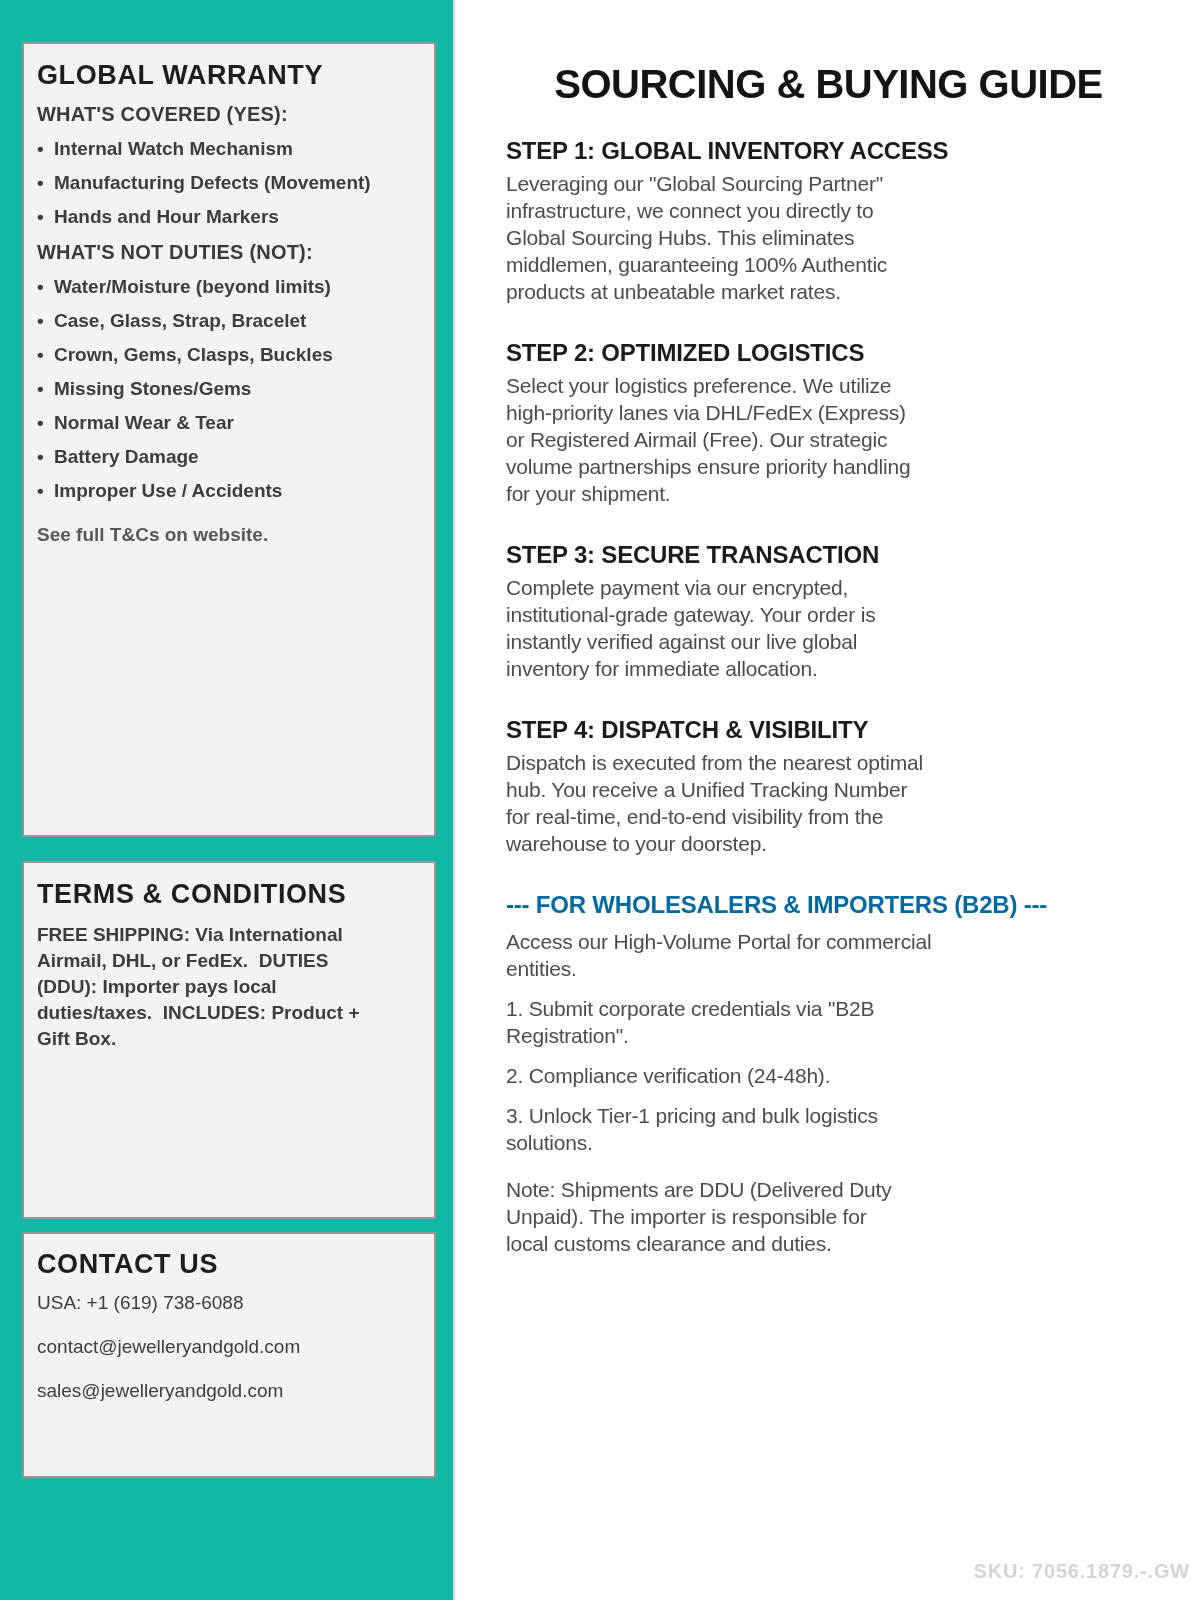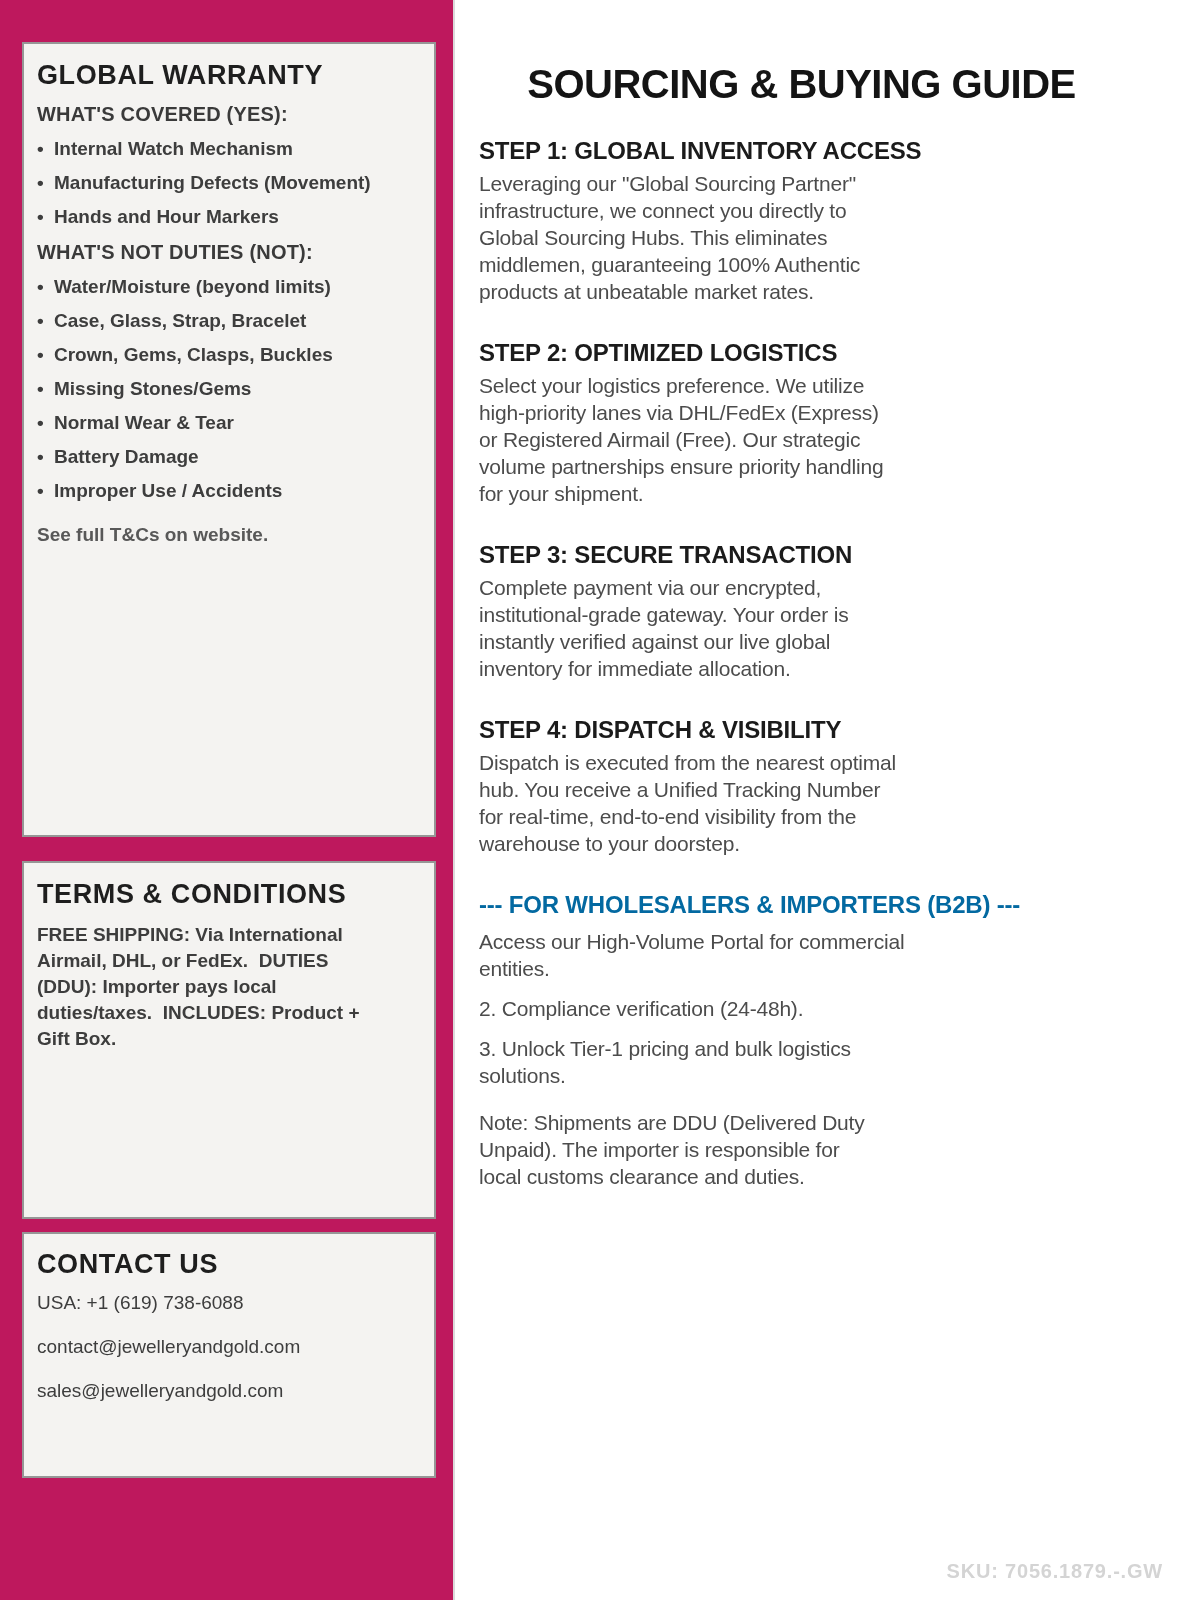--- a/index.html
+++ b/index.html
@@ -4,21 +4,21 @@
 <style>
   html,body{margin:0;padding:0;}
   body{
     width:1200px;height:1600px;position:relative;background:#ffffff;
     font-family:"Liberation Sans", sans-serif;overflow:hidden;
     -webkit-font-smoothing:antialiased;
   }
   
   .sidebar{
     position:absolute;left:0;top:0;width:455px;height:1600px;
-    background:#be185d;border-right:2px solid #dadada;box-sizing:border-box;
+    background:#14b8a6;border-right:2px solid #dadada;box-sizing:border-box;
   }
   .panel{
     position:absolute;left:22px;width:414px;box-sizing:border-box;
     border:2px solid #969696;background:#f4f3f1;padding:16px 16px 0 13px;
   }
   .panel-warranty{top:42px;height:795px;}
   .panel-terms{top:861px;height:358px;}
   .panel-contact{top:1232px;height:246px;padding-top:15px;}
   .panel h2{
     margin:0 0 12px 0;font-size:27px;font-weight:800;color:#1e1e1e;
@@ -42,21 +42,21 @@
   }
   .terms-body{
     font-size:19px;font-weight:700;color:#3d3d3d;line-height:26px;
     white-space:pre-wrap;
   }
   .contact-line{
     margin:0 0 22px 0;font-size:19px;font-weight:400;color:#3d3d3d;
   }
   
   .main{
-    position:absolute;left:430px;top:0;width:743px;height:1600px;
+    position:absolute;left:457px;top:0;width:743px;height:1600px;
   }
   .page-title{
     position:absolute;left:0;top:62px;width:743px;margin:0;
     text-align:center;font-size:40px;font-weight:800;color:#141414;
     letter-spacing:-0.5px;
   }
   .content{
     position:absolute;left:49px;top:138px;width:640px;
   }
   .step{margin-bottom:35px;}
@@ -162,20 +162,22 @@
       <p class="step-body">Dispatch is executed from the nearest optimal
 hub. You receive a Unified Tracking Number
 for real-time, end-to-end visibility from the
 warehouse to your doorstep.</p>
     </section>
 
     <section>
       <h2 class="b2b-heading">--- FOR WHOLESALERS &amp; IMPORTERS (B2B) ---</h2>
       <p class="b2b-para">Access our High-Volume Portal for commercial
 entities.</p>
+      <p class="b2b-para">1. Submit corporate credentials via "B2B
+Registration".</p>
       <p class="b2b-para">2. Compliance verification (24-48h).</p>
       <p class="b2b-para">3. Unlock Tier-1 pricing and bulk logistics
 solutions.</p>
       <p class="b2b-para b2b-note">Note: Shipments are DDU (Delivered Duty
 Unpaid). The importer is responsible for
 local customs clearance and duties.</p>
     </section>
 
   </div>
 

